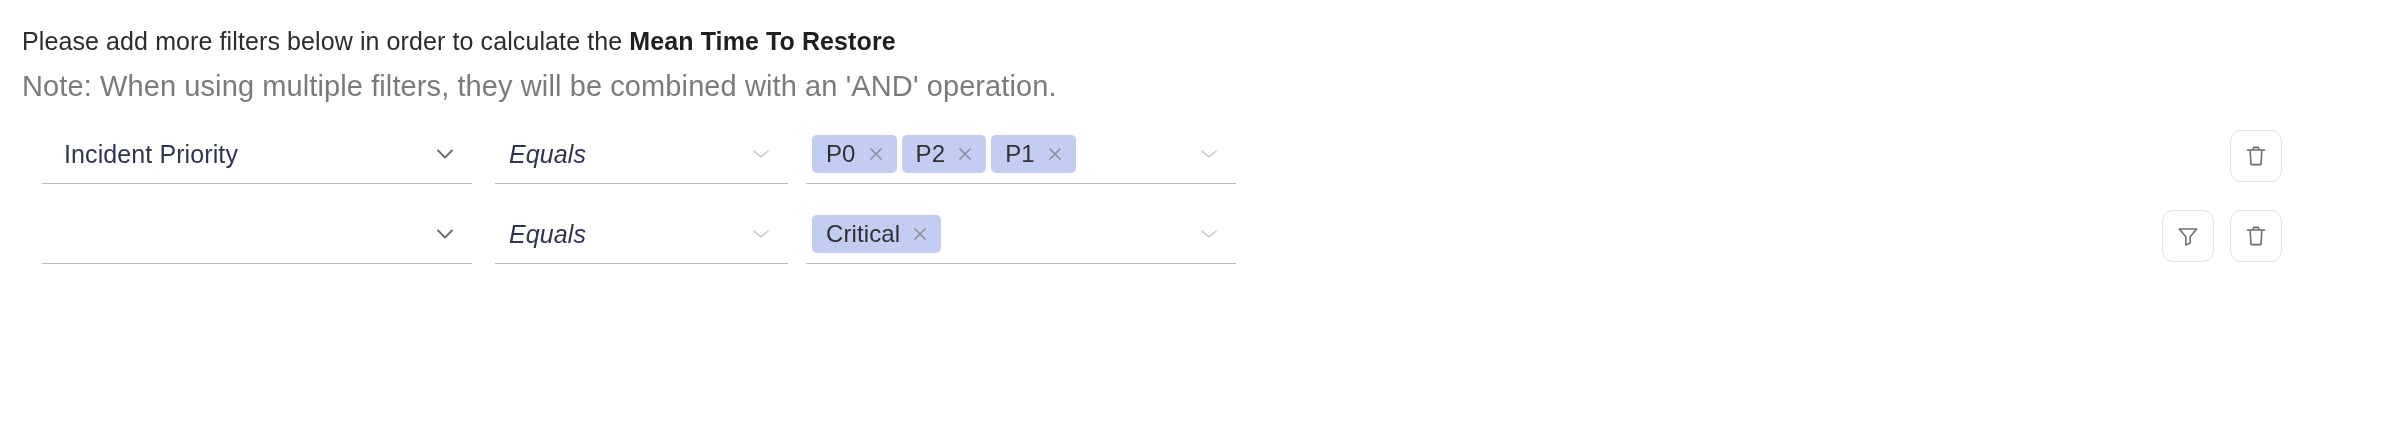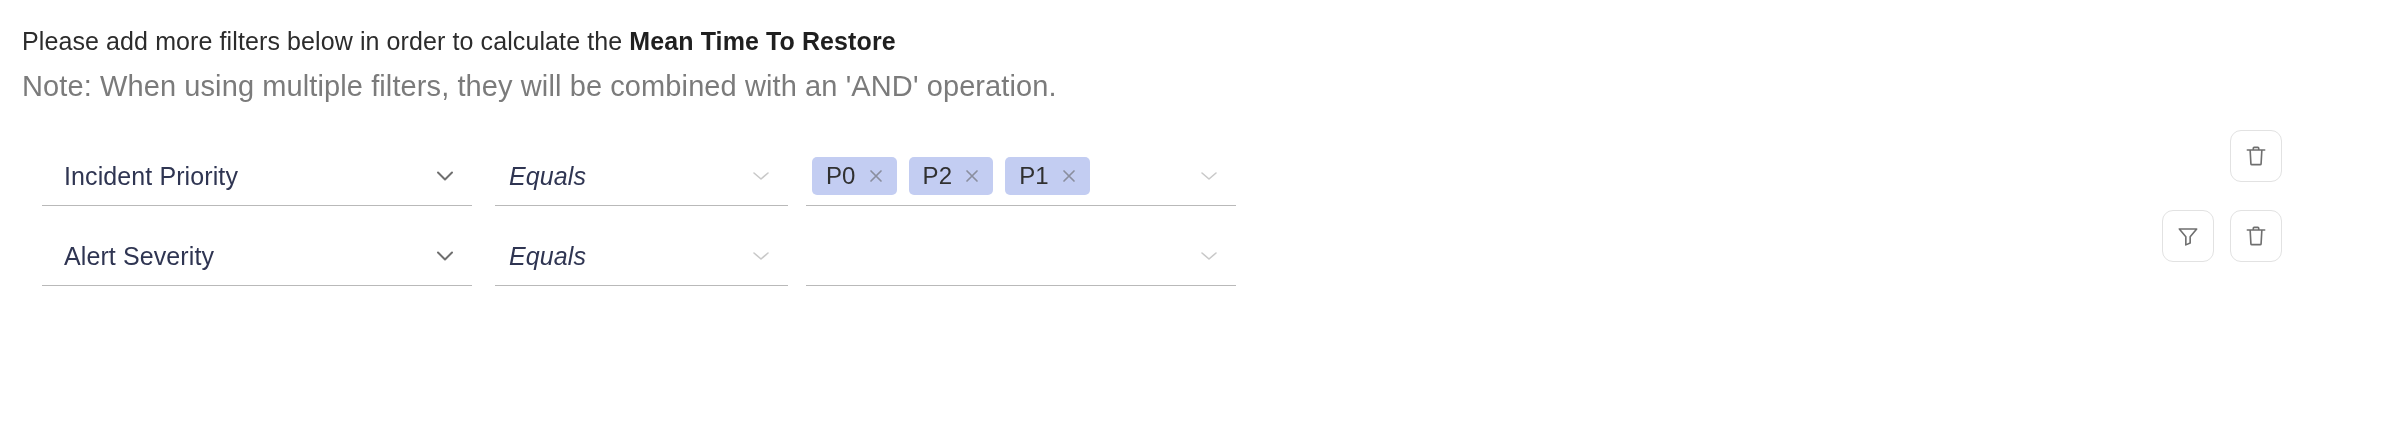--- a/index.html
+++ b/index.html
@@ -43,21 +43,21 @@
     letter-spacing: 0.1px;
     white-space: nowrap;
   }
 
   
   .rows {
     margin-top: 22px;
   }
   .filter-row {
     display: flex;
-    align-items: flex-end;
+    align-items: flex-start;
     height: 80px;
     position: relative;
   }
 
   .field {
     position: relative;
     border-bottom: 1px solid #b9b9b9;
     height: 58px;
     box-sizing: border-box;
     display: flex;
@@ -94,21 +94,21 @@
     transform: translateY(-50%);
     display: block;
     line-height: 0;
   }
   .chev svg { display: block; }
 
   
   .chips {
     display: flex;
     align-items: center;
-    gap: 12px;
+    gap: 5px;
     flex-wrap: nowrap;
   }
   .chip {
     background: #c3cdf2;
     border-radius: 5px;
     height: 38px;
     display: flex;
     align-items: center;
     padding: 0 11px 0 14px;
     box-sizing: border-box;
@@ -220,38 +220,47 @@
           <svg width="26" height="26" viewBox="0 0 24 24">
             <path d="M4 6.5 H20 M9.5 6.5 V4.8 A0.8 0.8 0 0 1 10.3 4 H13.7 A0.8 0.8 0 0 1 14.5 4.8 V6.5 M6.6 6.5 L7.3 19.2 A0.9 0.9 0 0 0 8.2 20 H15.8 A0.9 0.9 0 0 0 16.7 19.2 L17.4 6.5" fill="none" stroke="#6f6f6f" stroke-width="1.5" stroke-linecap="round" stroke-linejoin="round"></path>
           </svg>
         </div>
       </div>
     </div>
 
     <div class="filter-row">
 
       <div class="field field-attribute">
-        <span class="field-text">Alert Severity</span>
         <span class="chev">
           <svg width="26" height="26" viewBox="0 0 26 26">
             <path d="M6 9.5 L13 16.5 L20 9.5" fill="none" stroke="#6f6f6f" stroke-width="2" stroke-linecap="round" stroke-linejoin="round"></path>
           </svg>
         </span>
       </div>
 
       <div class="field field-operator">
         <span class="field-text">Equals</span>
         <span class="chev">
           <svg width="26" height="26" viewBox="0 0 26 26">
             <path d="M6 10 L13 16 L20 10" fill="none" stroke="#c9c9c9" stroke-width="1.6" stroke-linecap="round" stroke-linejoin="round"></path>
           </svg>
         </span>
       </div>
 
       <div class="field field-values">
+        <div class="chips">
+          <span class="chip">
+            <span class="chip-label">Critical</span>
+            <span class="chip-x">
+              <svg width="20" height="20" viewBox="0 0 20 20">
+                <path d="M5 5 L15 15 M15 5 L5 15" fill="none" stroke="#5c5c5c" stroke-width="1.7" stroke-linecap="round"></path>
+              </svg>
+            </span>
+          </span>
+        </div>
         <span class="chev">
           <svg width="26" height="26" viewBox="0 0 26 26">
             <path d="M6 10 L13 16 L20 10" fill="none" stroke="#c9c9c9" stroke-width="1.6" stroke-linecap="round" stroke-linejoin="round"></path>
           </svg>
         </span>
       </div>
 
       <div class="actions" style="left: 2140px;">
         <div class="icon-btn">
           <svg width="26" height="26" viewBox="0 0 24 24">

